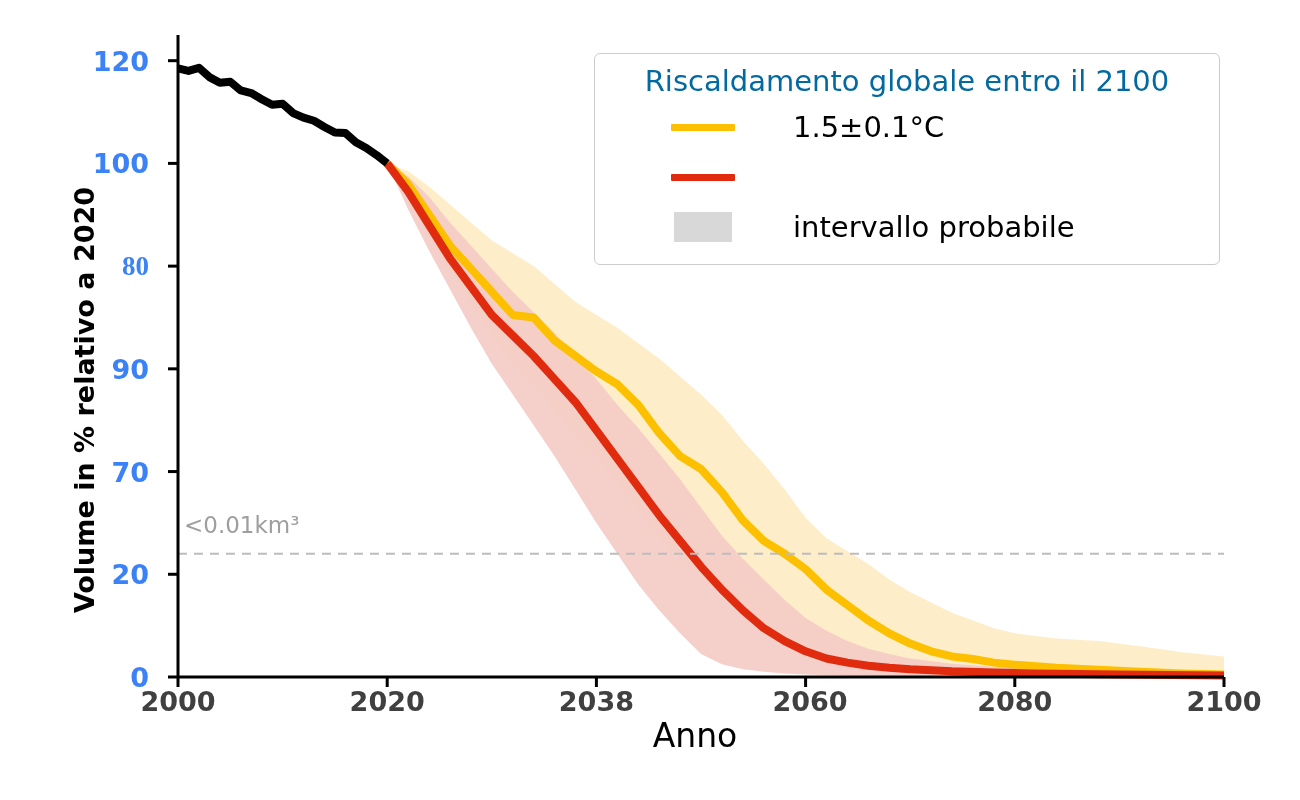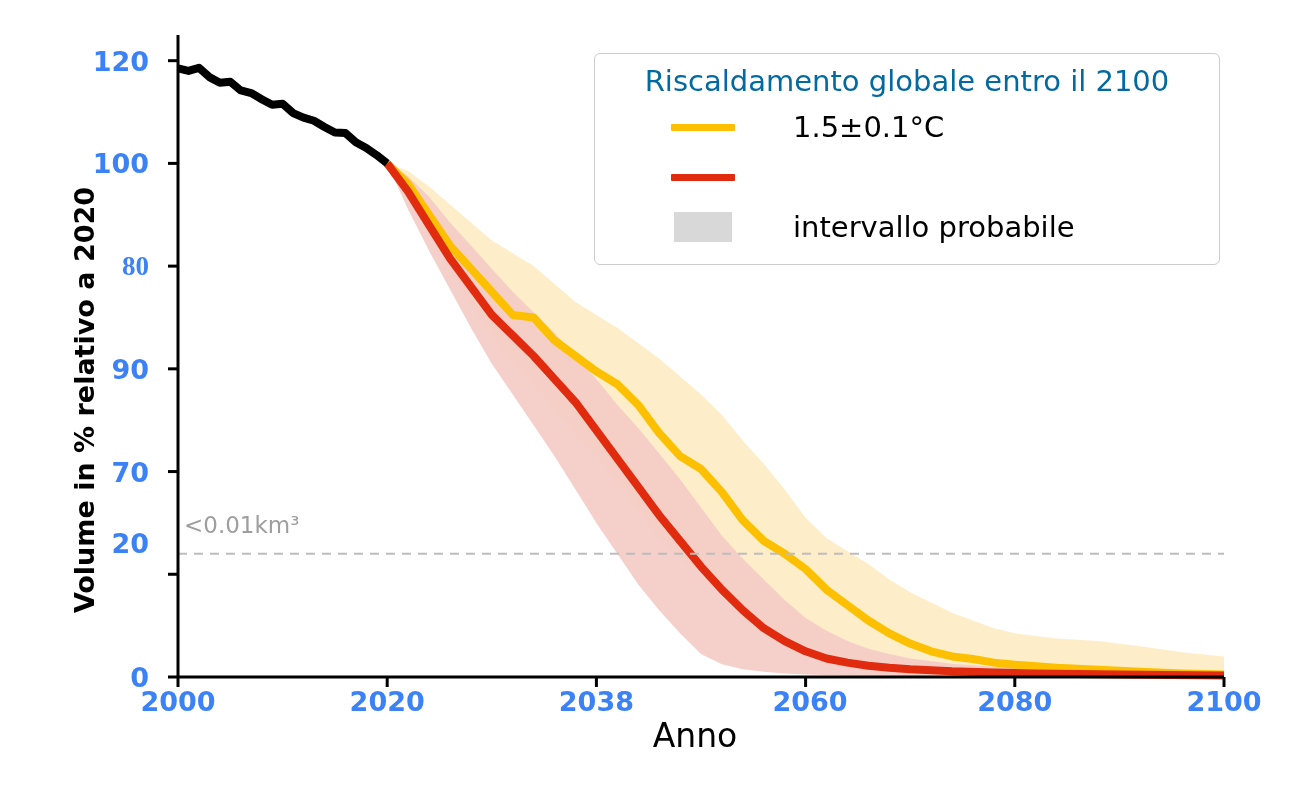--- a/index.html
+++ b/index.html
@@ -51,21 +51,21 @@
     top: 716px;
     width: 1046px;
     text-align: center;
     font-size: 33px;
     color: #000000;
   }
   .tick-label-x {
     position: absolute;
     font-size: 27px;
     font-weight: bold;
-    color: #3b82f6;
+    color: #404040;
     text-align: center;
     transform: translateX(-50%);
     top: 686px;
     white-space: nowrap;
   }
   .tick-label-y {
     position: absolute;
     font-size: 27px;
     font-weight: bold;
     color: #3b82f6;
@@ -173,21 +173,21 @@
   <div id="xticklabels">
       <div class="tick-label-x" style="left: 178px;">2000</div>
       <div class="tick-label-x" style="left: 387.2px;">2020</div>
       <div class="tick-label-x" style="left: 596.4px;">2038</div>
       <div class="tick-label-x" style="left: 810px;">2060</div>
       <div class="tick-label-x" style="left: 1014.8px;">2080</div>
       <div class="tick-label-x" style="left: 1224px;">2100</div>
     </div>
   <div id="yticklabels">
       <div class="tick-label-y" style="top: 677px;">0</div>
-      <div class="tick-label-y" style="top: 543px;">20</div>
+      <div class="tick-label-y" style="top: 574px;">20</div>
       <div class="tick-label-y" style="top: 471.56px;">70</div>
       <div class="tick-label-y" style="top: 368.84px;">90</div>
       <div class="tick-label-y" style="top: 266.12px; font-family: Liberation Serif, serif;">80</div>
       <div class="tick-label-y" style="top: 163.4px;">100</div>
       <div class="tick-label-y" style="top: 60.68px;">120</div>
     </div>
 
   <div class="threshold-label">&lt;0.01km³</div>
 
   <div id="legend" style="border-color: rgb(204, 204, 204);">

